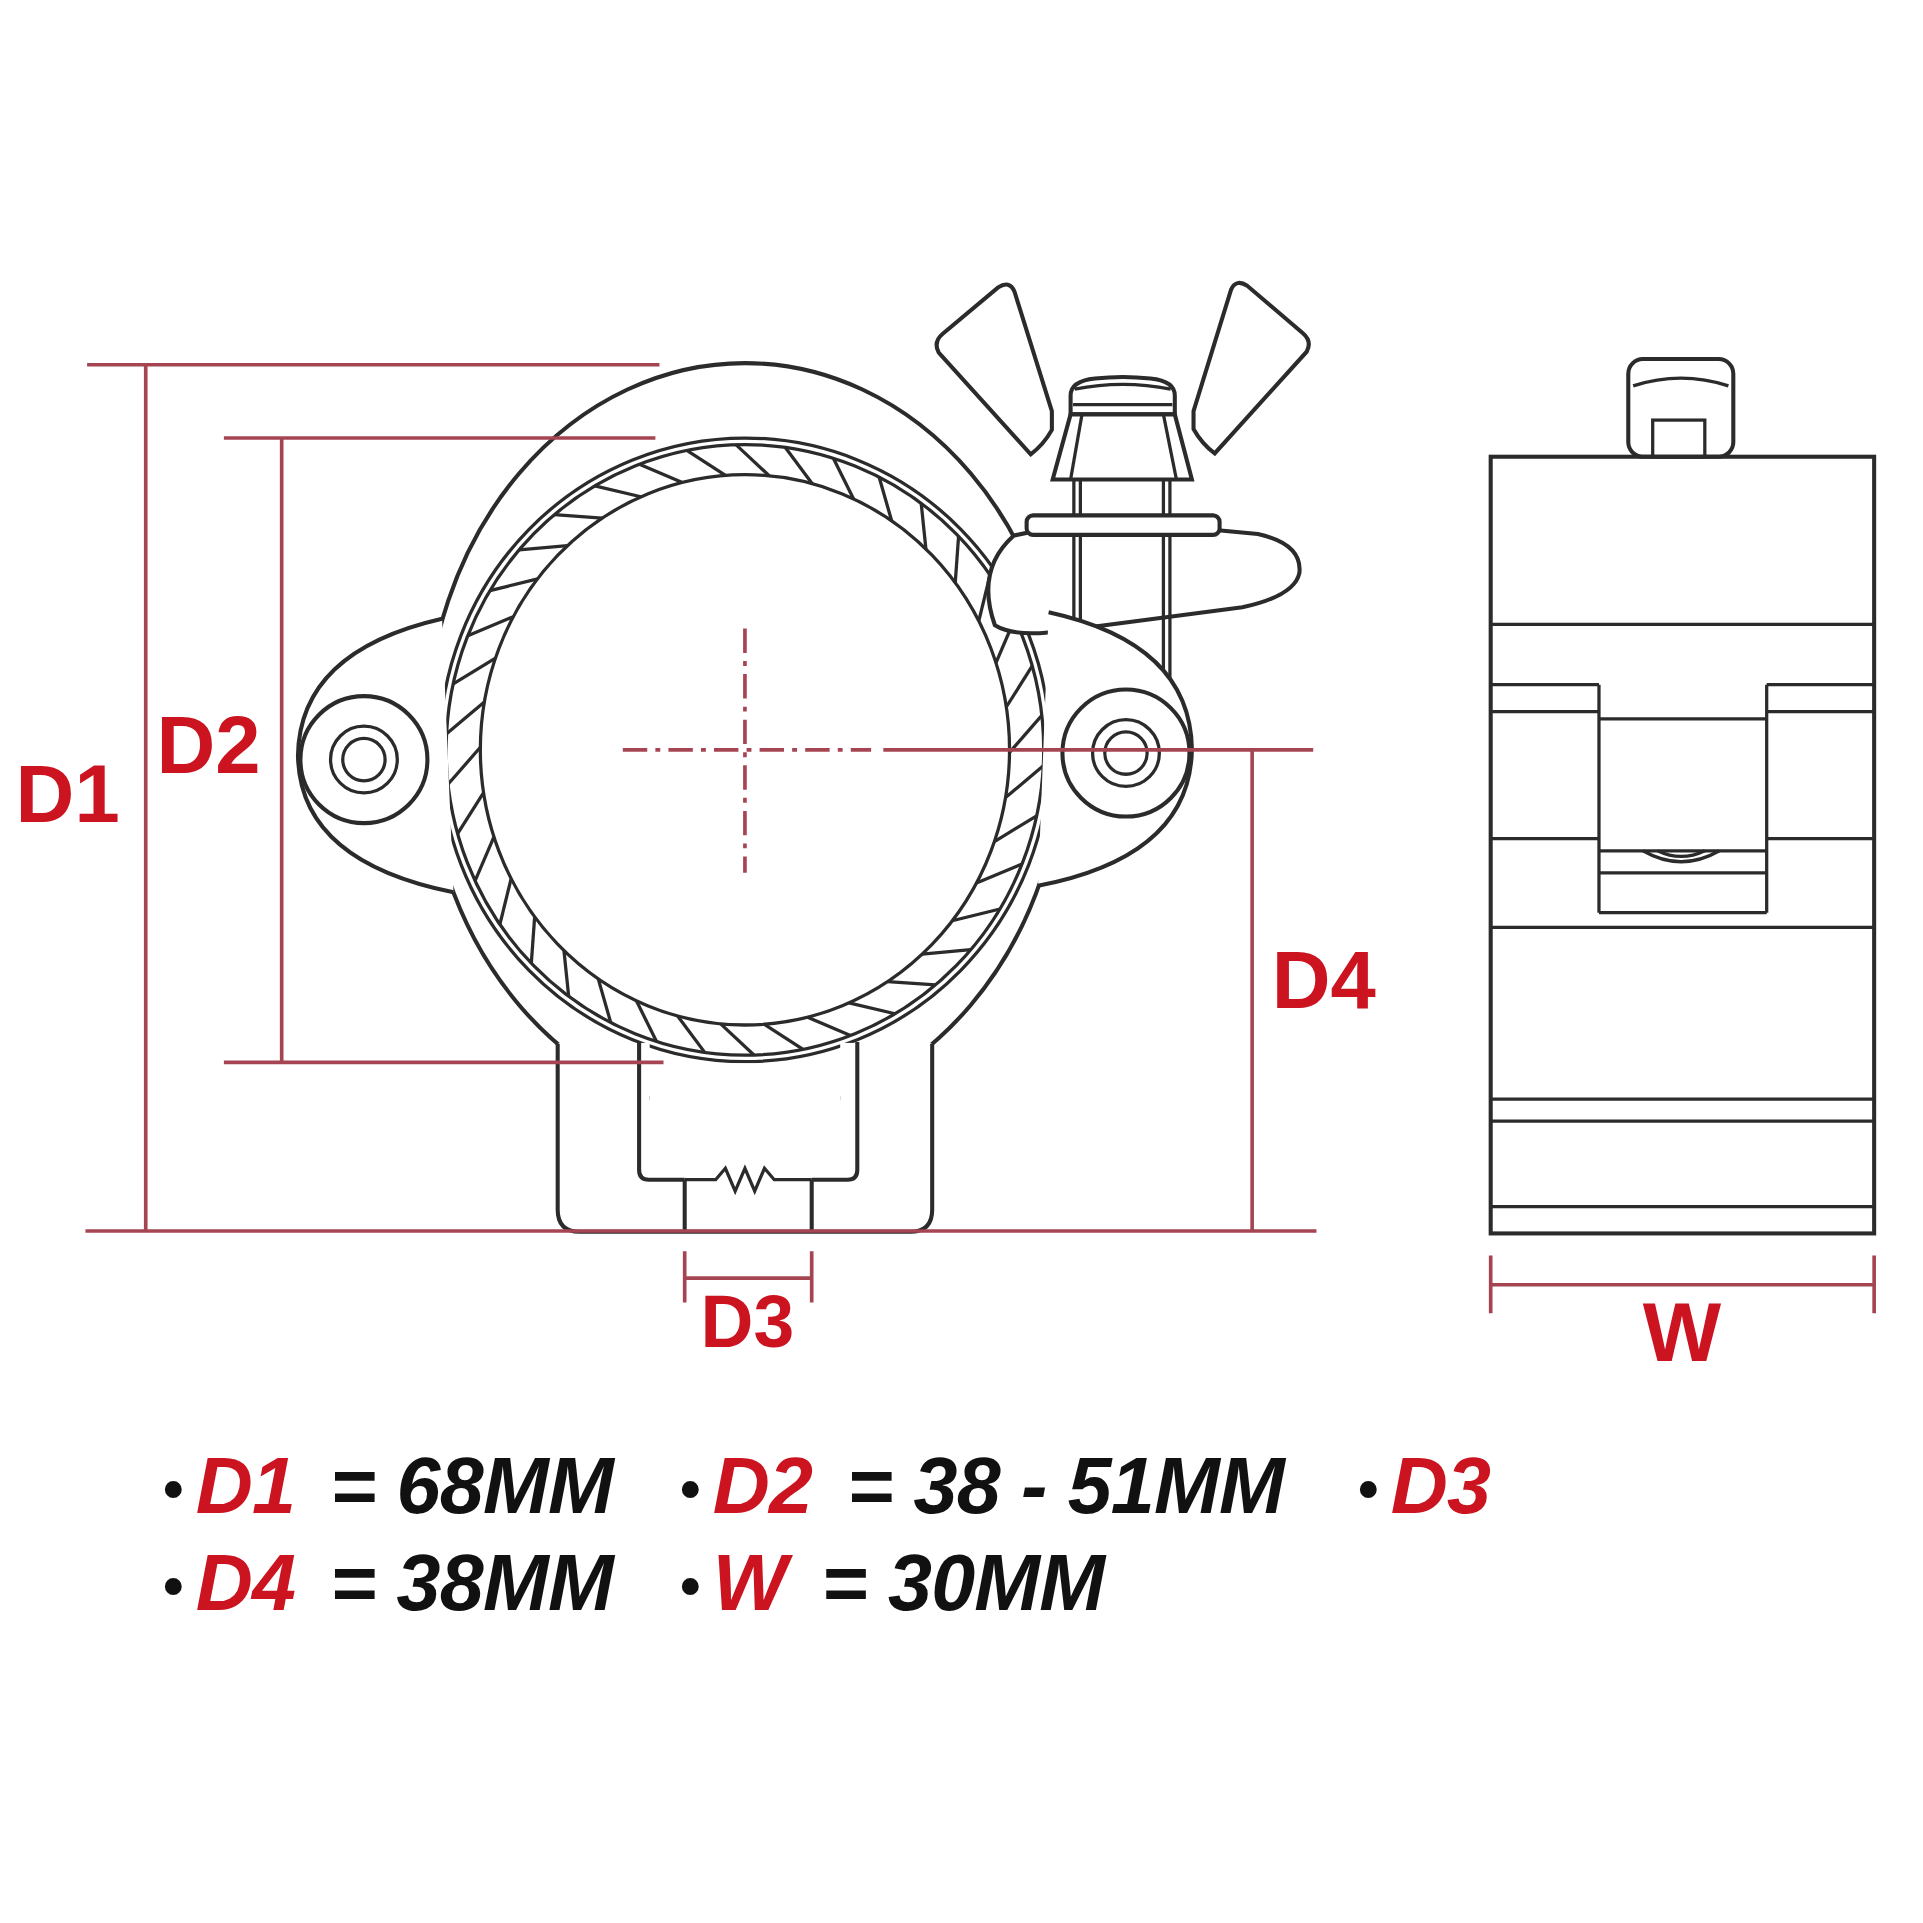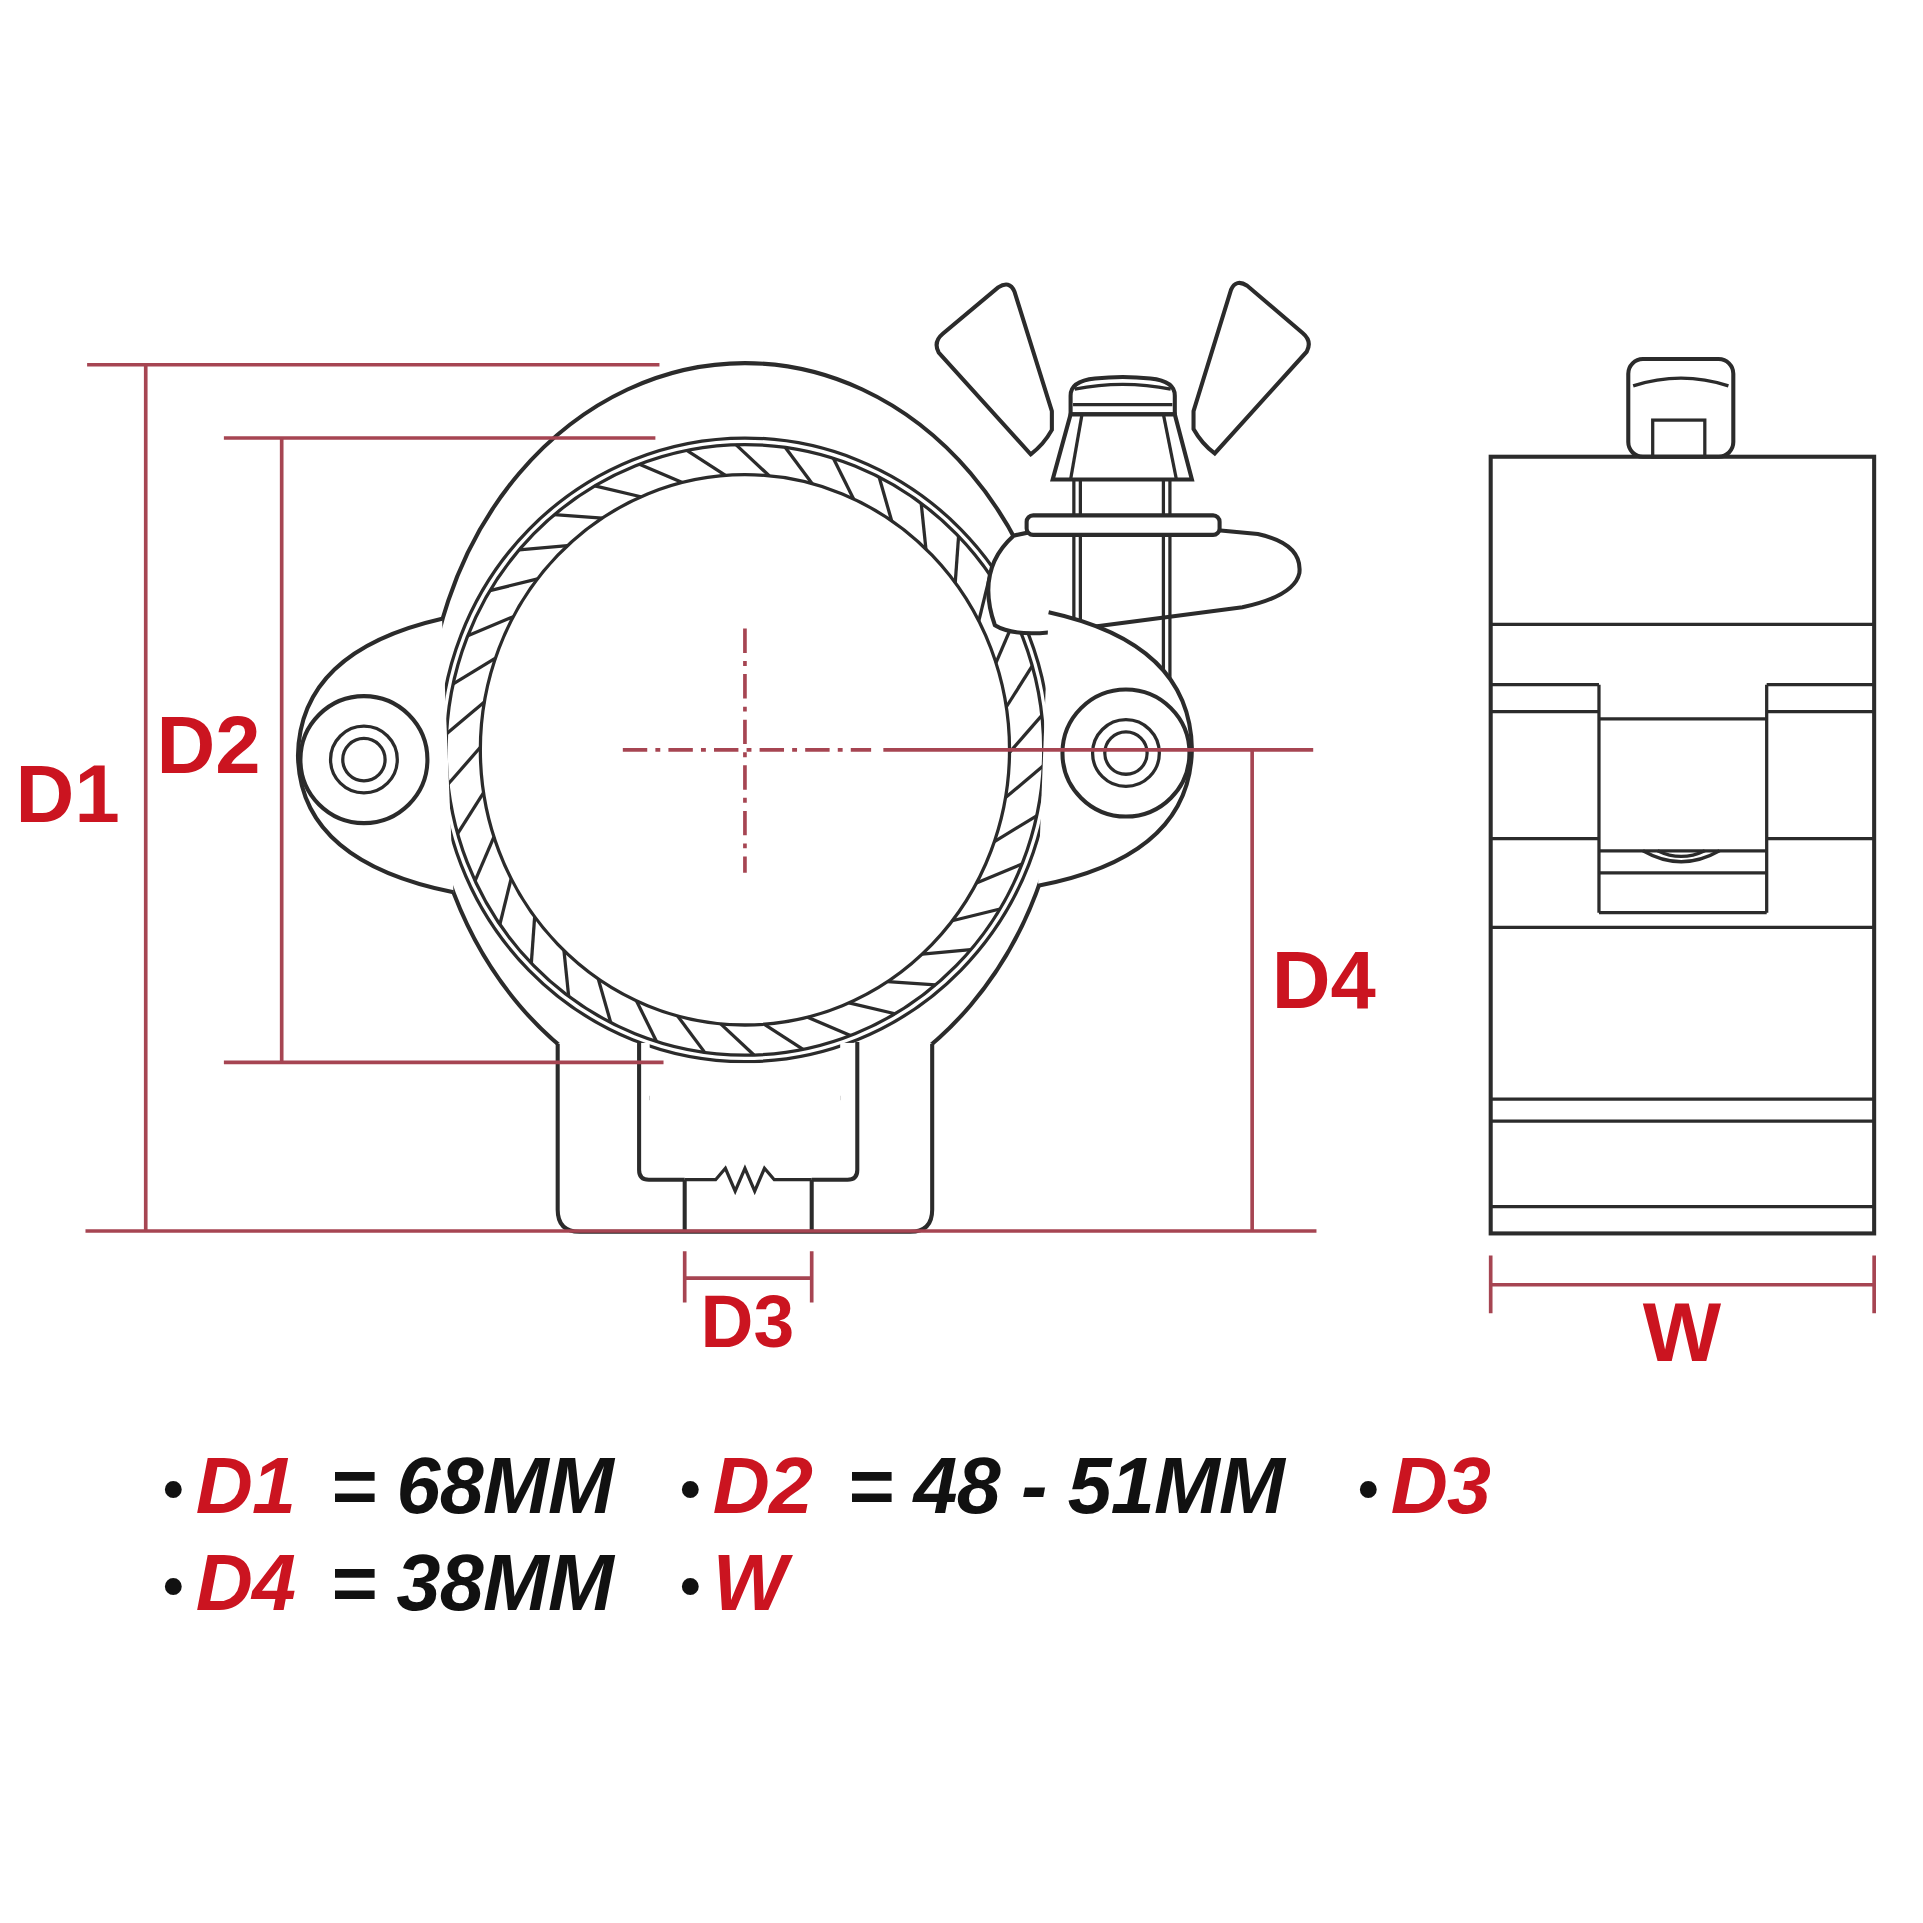--- a/index.html
+++ b/index.html
@@ -223,31 +223,32 @@
 
   <div>
     <div class="legend-item" style="left:163px;top:1440px;">
       <span class="bullet">•</span>
       <span class="dlabel">D1</span>
       <span class="dvalue">= 68MM</span>
     </div>
     <div class="legend-item" style="left:680px;top:1440px;">
       <span class="bullet">•</span>
       <span class="dlabel">D2</span>
-      <span class="dvalue">= 48 - 51MM</span>
+      <span class="dvalue">= 38 - 51MM</span>
     </div>
     <div class="legend-item" style="left:1358px;top:1440px;">
       <span class="bullet">•</span>
       <span class="dlabel">D3</span>
     </div>
     <div class="legend-item" style="left:163px;top:1537px;">
       <span class="bullet">•</span>
       <span class="dlabel">D4</span>
       <span class="dvalue">= 38MM</span>
     </div>
     <div class="legend-item" style="left:680px;top:1537px;">
       <span class="bullet">•</span>
       <span class="dlabel">W</span>
+      <span class="dvalue">= 30MM</span>
     </div>
   </div>
 
 </div>
 
 
 </body></html>

